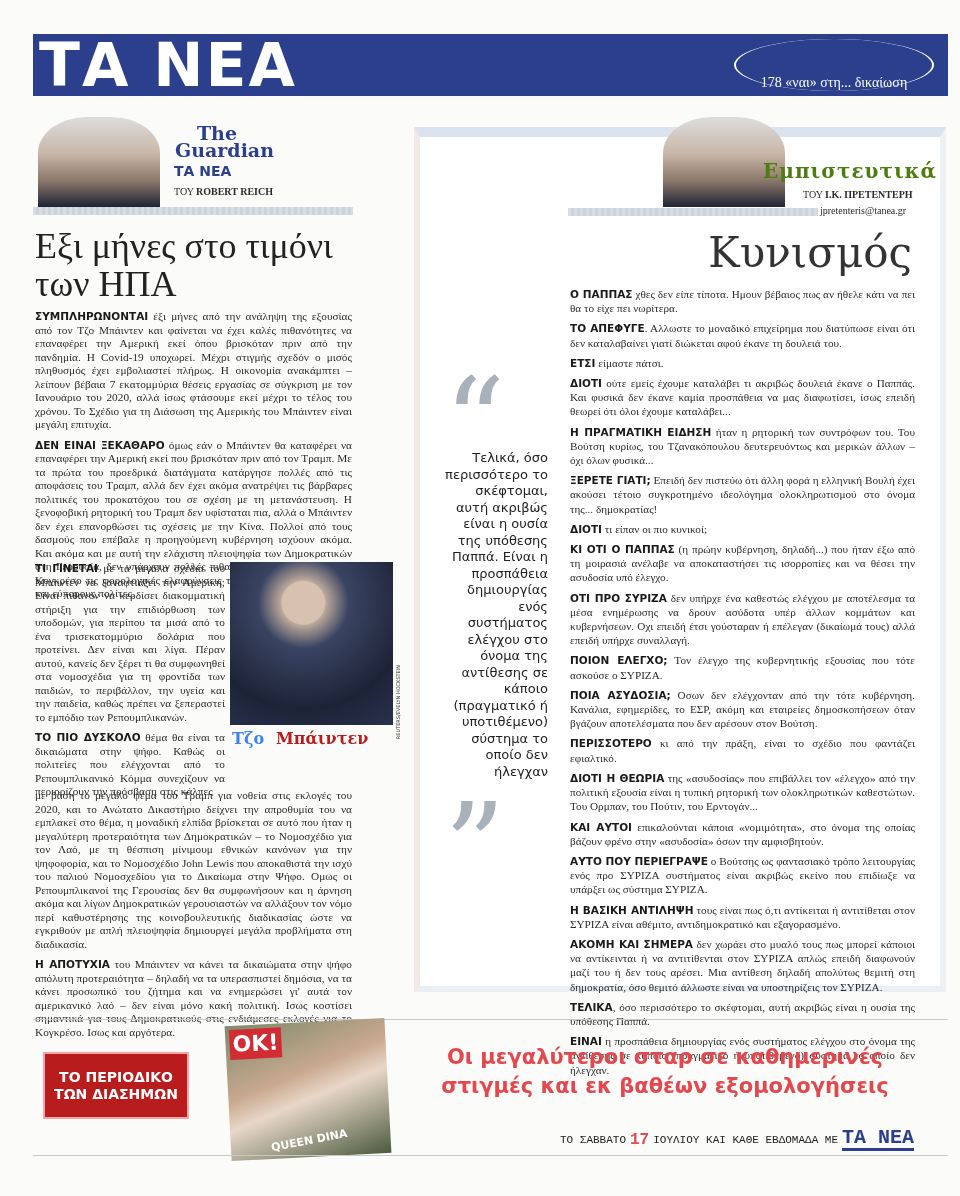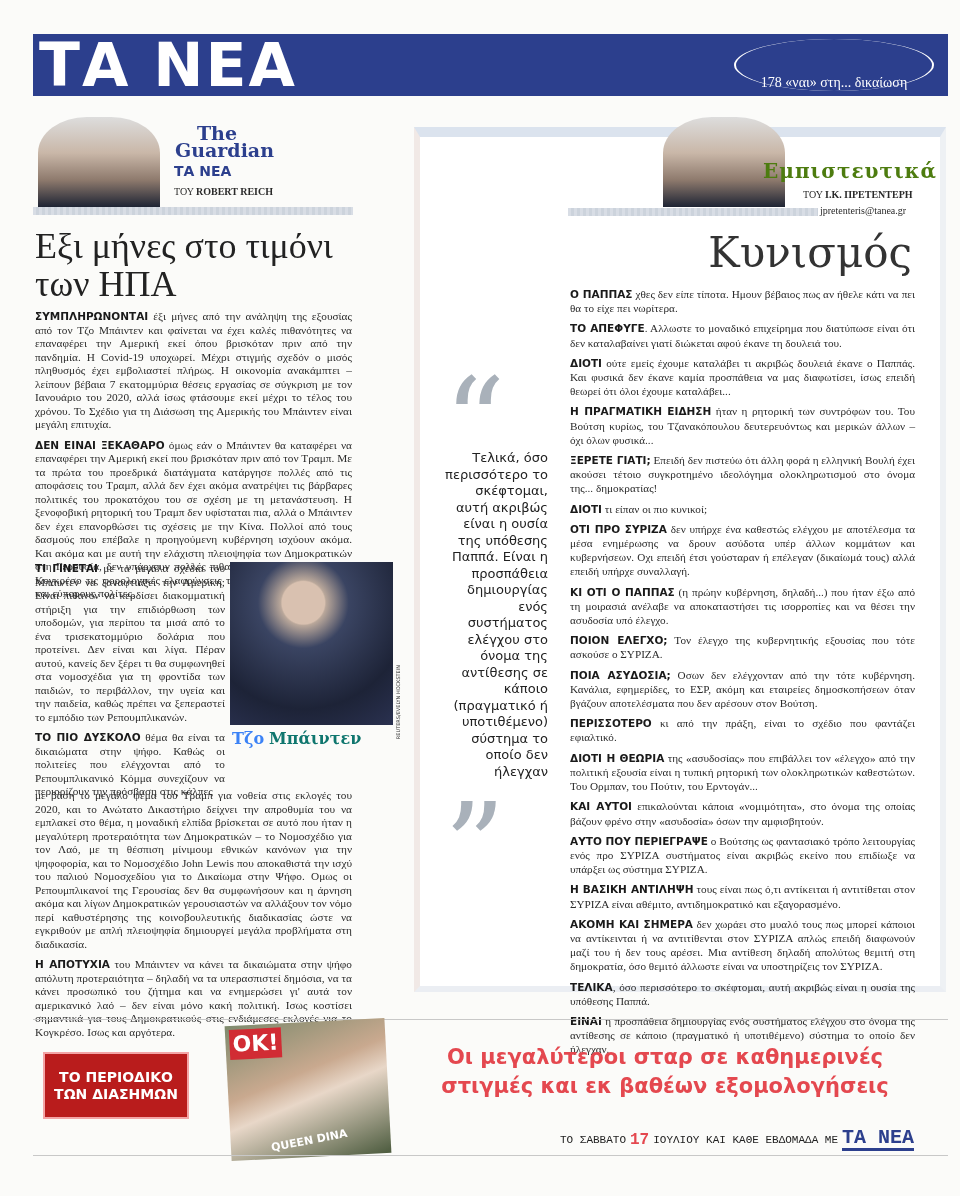--- a/index.html
+++ b/index.html
@@ -24,21 +24,21 @@
 .art{font-family:"Liberation Serif",serif;font-size:11.3px;line-height:13.5px;text-align:justify;color:#2a2a2a}
 .art p{margin-bottom:7px}
 .lead{font-family:"DejaVu Sans",sans-serif;font-weight:bold;font-size:10.5px;color:#1a1a1a}
 #left-body1{left:35px;top:310px;width:317px}
 #left-body2{left:35px;top:562px;width:190px}
 #left-body3{left:35px;top:789px;width:317px}
 #biden-photo{left:230px;top:562px;width:163px;height:163px;background:radial-gradient(circle at 45% 25%,#d9c1b0 0 14%,#b9a79a 15%,#3a4462 30%,#1d2337 70%,#2a3150 100%)}
 #biden-credit{left:395px;top:665px;font-family:"DejaVu Sans",sans-serif;font-size:5px;color:#333;writing-mode:vertical-rl;transform:rotate(180deg)}
 #biden-cap{left:232px;top:729px;font-family:"DejaVu Serif",serif;font-weight:bold;font-size:16px}
 #biden-cap .c1{color:#3b82f6}
-#biden-cap .c2{color:#0f766e;margin-left:5px}
+#biden-cap .c2{color:#b91c1c;margin-left:12px}
 
 #panel{left:414px;top:127px;width:532px;height:865px;background:#fff;border-left:6px solid #f1e9e6;border-top:10px solid #dbe3ee;border-right:6px solid #eef1f4;border-bottom:6px solid #ebeef3}
 #pret-photo{left:663px;top:117px;width:122px;height:90px}
 #emp{left:763px;top:159px;font-family:"DejaVu Serif",serif;font-weight:bold;font-size:20px;color:#4d7c0f;letter-spacing:1px}
 #pret-byline{left:803px;top:189px;font-family:"Liberation Serif",serif;font-size:10px}
 #right-bar{left:568px;top:208px;width:250px}
 #email{left:820px;top:205px;font-family:"Liberation Serif",serif;font-size:10px}
 #right-title{left:700px;top:226px;width:212px;text-align:right;font-family:"DejaVu Serif",serif;font-size:42px;line-height:54px;color:#333}
 #right-body{left:570px;top:287px;width:345px}
 .art.r{font-size:11.2px;line-height:14.2px}
@@ -108,26 +108,27 @@
 <div id="email" class="abs">jpretenteris@tanea.gr</div>
 <h2 id="right-title" class="abs" style="font-weight:normal">Κυνισμός</h2>
 
 <div id="quote-open" class="abs">“</div>
 <div id="pull" class="abs">Τελικά, όσο περισσότερο το σκέφτομαι, αυτή ακριβώς είναι η ουσία της υπόθεσης Παππά. Είναι η προσπάθεια δημιουργίας ενός συστήματος ελέγχου στο όνομα της αντίθεσης σε κάποιο (πραγματικό ή υποτιθέμενο) σύστημα το οποίο δεν ήλεγχαν</div>
 <div id="quote-close" class="abs">”</div>
 
 <div id="right-body" class="abs art r">
     <p><span class="lead">Ο ΠΑΠΠΑΣ</span><span> χθες δεν είπε τίποτα. Ημουν βέβαιος πως αν ήθελε κάτι να πει θα το είχε πει νωρίτερα.</span></p>
     <p><span class="lead">ΤΟ ΑΠΕΦΥΓΕ</span><span>. Αλλωστε το μοναδικό επιχείρημα που διατύπωσε είναι ότι δεν καταλαβαίνει γιατί διώκεται αφού έκανε τη δουλειά του.</span></p>
+    <p><span class="lead">ΕΤΣΙ</span><span> είμαστε πάτσι.</span></p>
     <p><span class="lead">ΔΙΟΤΙ</span><span> ούτε εμείς έχουμε καταλάβει τι ακριβώς δουλειά έκανε ο Παππάς. Και φυσικά δεν έκανε καμία προσπάθεια να μας διαφωτίσει, ίσως επειδή θεωρεί ότι όλοι έχουμε καταλάβει...</span></p>
     <p><span class="lead">Η ΠΡΑΓΜΑΤΙΚΗ ΕΙΔΗΣΗ</span><span> ήταν η ρητορική των συντρόφων του. Του Βούτση κυρίως, του Τζανακόπουλου δευτερευόντως και μερικών άλλων – όχι όλων φυσικά...</span></p>
     <p><span class="lead">ΞΕΡΕΤΕ ΓΙΑΤΙ;</span><span> Επειδή δεν πιστεύω ότι άλλη φορά η ελληνική Βουλή έχει ακούσει τέτοιο συγκροτημένο ιδεολόγημα ολοκληρωτισμού στο όνομα της... δημοκρατίας!</span></p>
     <p><span class="lead">ΔΙΟΤΙ</span><span> τι είπαν οι πιο κυνικοί;</span></p>
+    <p><span class="lead">ΚΙ ΟΤΙ Ο ΠΑΠΠΑΣ</span><span> (η πρώην κυβέρνηση, δηλαδή...) που ήταν έξω από τη μοιρασιά ανέλαβε να αποκαταστήσει τις ισορροπίες και να θέσει την ασυδοσία υπό έλεγχο.</span></p>
     <p><span class="lead">ΟΤΙ ΠΡΟ ΣΥΡΙΖΑ</span><span> δεν υπήρχε ένα καθεστώς ελέγχου με αποτέλεσμα τα μέσα ενημέρωσης να δρουν ασύδοτα υπέρ άλλων κομμάτων και κυβερνήσεων. Οχι επειδή έτσι γούσταραν ή επέλεγαν (δικαίωμά τους) αλλά επειδή υπήρχε συναλλαγή.</span></p>
-    <p><span class="lead">ΚΙ ΟΤΙ Ο ΠΑΠΠΑΣ</span><span> (η πρώην κυβέρνηση, δηλαδή...) που ήταν έξω από τη μοιρασιά ανέλαβε να αποκαταστήσει τις ισορροπίες και να θέσει την ασυδοσία υπό έλεγχο.</span></p>
     <p><span class="lead">ΠΟΙΟΝ ΕΛΕΓΧΟ;</span><span> Τον έλεγχο της κυβερνητικής εξουσίας που τότε ασκούσε ο ΣΥΡΙΖΑ.</span></p>
     <p><span class="lead">ΠΟΙΑ ΑΣΥΔΟΣΙΑ;</span><span> Οσων δεν ελέγχονταν από την τότε κυβέρνηση. Κανάλια, εφημερίδες, το ΕΣΡ, ακόμη και εταιρείες δημοσκοπήσεων όταν βγάζουν αποτελέσματα που δεν αρέσουν στον Βούτση.</span></p>
     <p><span class="lead">ΠΕΡΙΣΣΟΤΕΡΟ</span><span> κι από την πράξη, είναι το σχέδιο που φαντάζει εφιαλτικό.</span></p>
     <p><span class="lead">ΔΙΟΤΙ Η ΘΕΩΡΙΑ</span><span> της «ασυδοσίας» που επιβάλλει τον «έλεγχο» από την πολιτική εξουσία είναι η τυπική ρητορική των ολοκληρωτικών καθεστώτων. Του Ορμπαν, του Πούτιν, του Ερντογάν...</span></p>
     <p><span class="lead">ΚΑΙ ΑΥΤΟΙ</span><span> επικαλούνται κάποια «νομιμότητα», στο όνομα της οποίας βάζουν φρένο στην «ασυδοσία» όσων την αμφισβητούν.</span></p>
     <p><span class="lead">ΑΥΤΟ ΠΟΥ ΠΕΡΙΕΓΡΑΨΕ</span><span> ο Βούτσης ως φαντασιακό τρόπο λειτουργίας ενός προ ΣΥΡΙΖΑ συστήματος είναι ακριβώς εκείνο που επιδίωξε να υπάρξει ως σύστημα ΣΥΡΙΖΑ.</span></p>
     <p><span class="lead">Η ΒΑΣΙΚΗ ΑΝΤΙΛΗΨΗ</span><span> τους είναι πως ό,τι αντίκειται ή αντιτίθεται στον ΣΥΡΙΖΑ είναι αθέμιτο, αντιδημοκρατικό και εξαγορασμένο.</span></p>
     <p><span class="lead">ΑΚΟΜΗ ΚΑΙ ΣΗΜΕΡΑ</span><span> δεν χωράει στο μυαλό τους πως μπορεί κάποιοι να αντίκεινται ή να αντιτίθενται στον ΣΥΡΙΖΑ απλώς επειδή διαφωνούν μαζί του ή δεν τους αρέσει. Μια αντίθεση δηλαδή απολύτως θεμιτή στη δημοκρατία, όσο θεμιτό άλλωστε είναι να υποστηρίζεις τον ΣΥΡΙΖΑ.</span></p>
     <p><span class="lead">ΤΕΛΙΚΑ</span><span>, όσο περισσότερο το σκέφτομαι, αυτή ακριβώς είναι η ουσία της υπόθεσης Παππά.</span></p>
     <p><span class="lead">ΕΙΝΑΙ</span><span> η προσπάθεια δημιουργίας ενός συστήματος ελέγχου στο όνομα της αντίθεσης σε κάποιο (πραγματικό ή υποτιθέμενο) σύστημα το οποίο δεν ήλεγχαν.</span></p>

